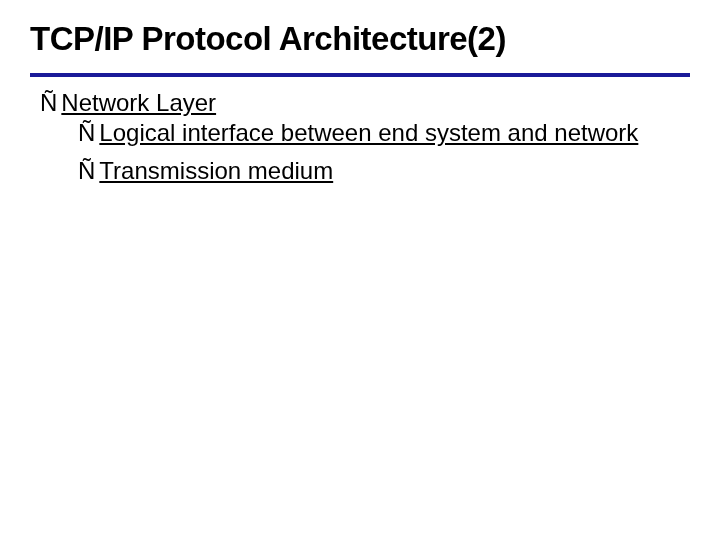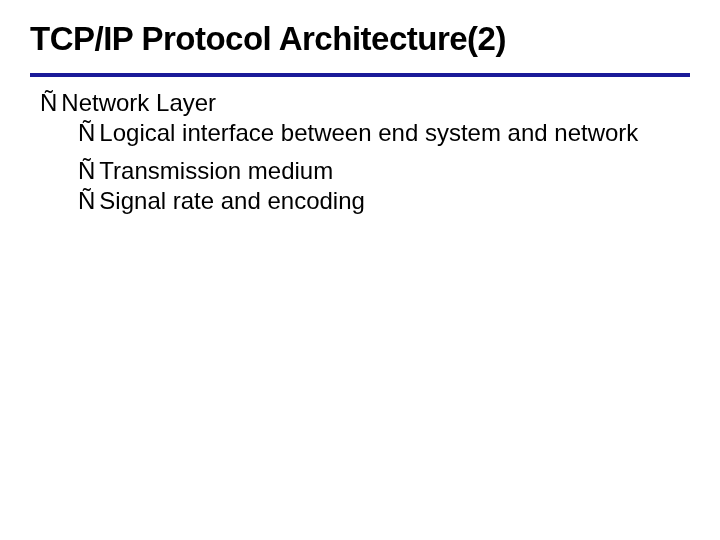--- a/index.html
+++ b/index.html
@@ -37,36 +37,34 @@
       margin-left: 48px;
       margin-top: 2px;
       margin-bottom: 2px;
     }
     .bullet {
       display: inline-block;
       margin-right: 4px;
     }
     .section {
       margin-bottom: 10px;
+      text-decoration: underline;
     }
   </style>
 </head>
 <body>
 
 <h1 class="slide-title">TCP/IP Protocol Architecture(2)</h1>
 
 <div class="section">
   <div class="level-1">
     <span class="bullet">Ñ</span><span>Network Layer</span>
   </div>
   <div class="level-2">
     <span class="bullet">Ñ</span><span>Logical interface between end system and network</span>
   </div>
 </div>
 
 <div class="section">
   <div class="level-2">
     <span class="bullet">Ñ</span><span>Transmission medium</span>
   </div>
-  <div class="level-2">
-    <span class="bullet">Ñ</span><span>Signal rate and encoding</span>
-  </div>
 </div>
 
 </body></html>

